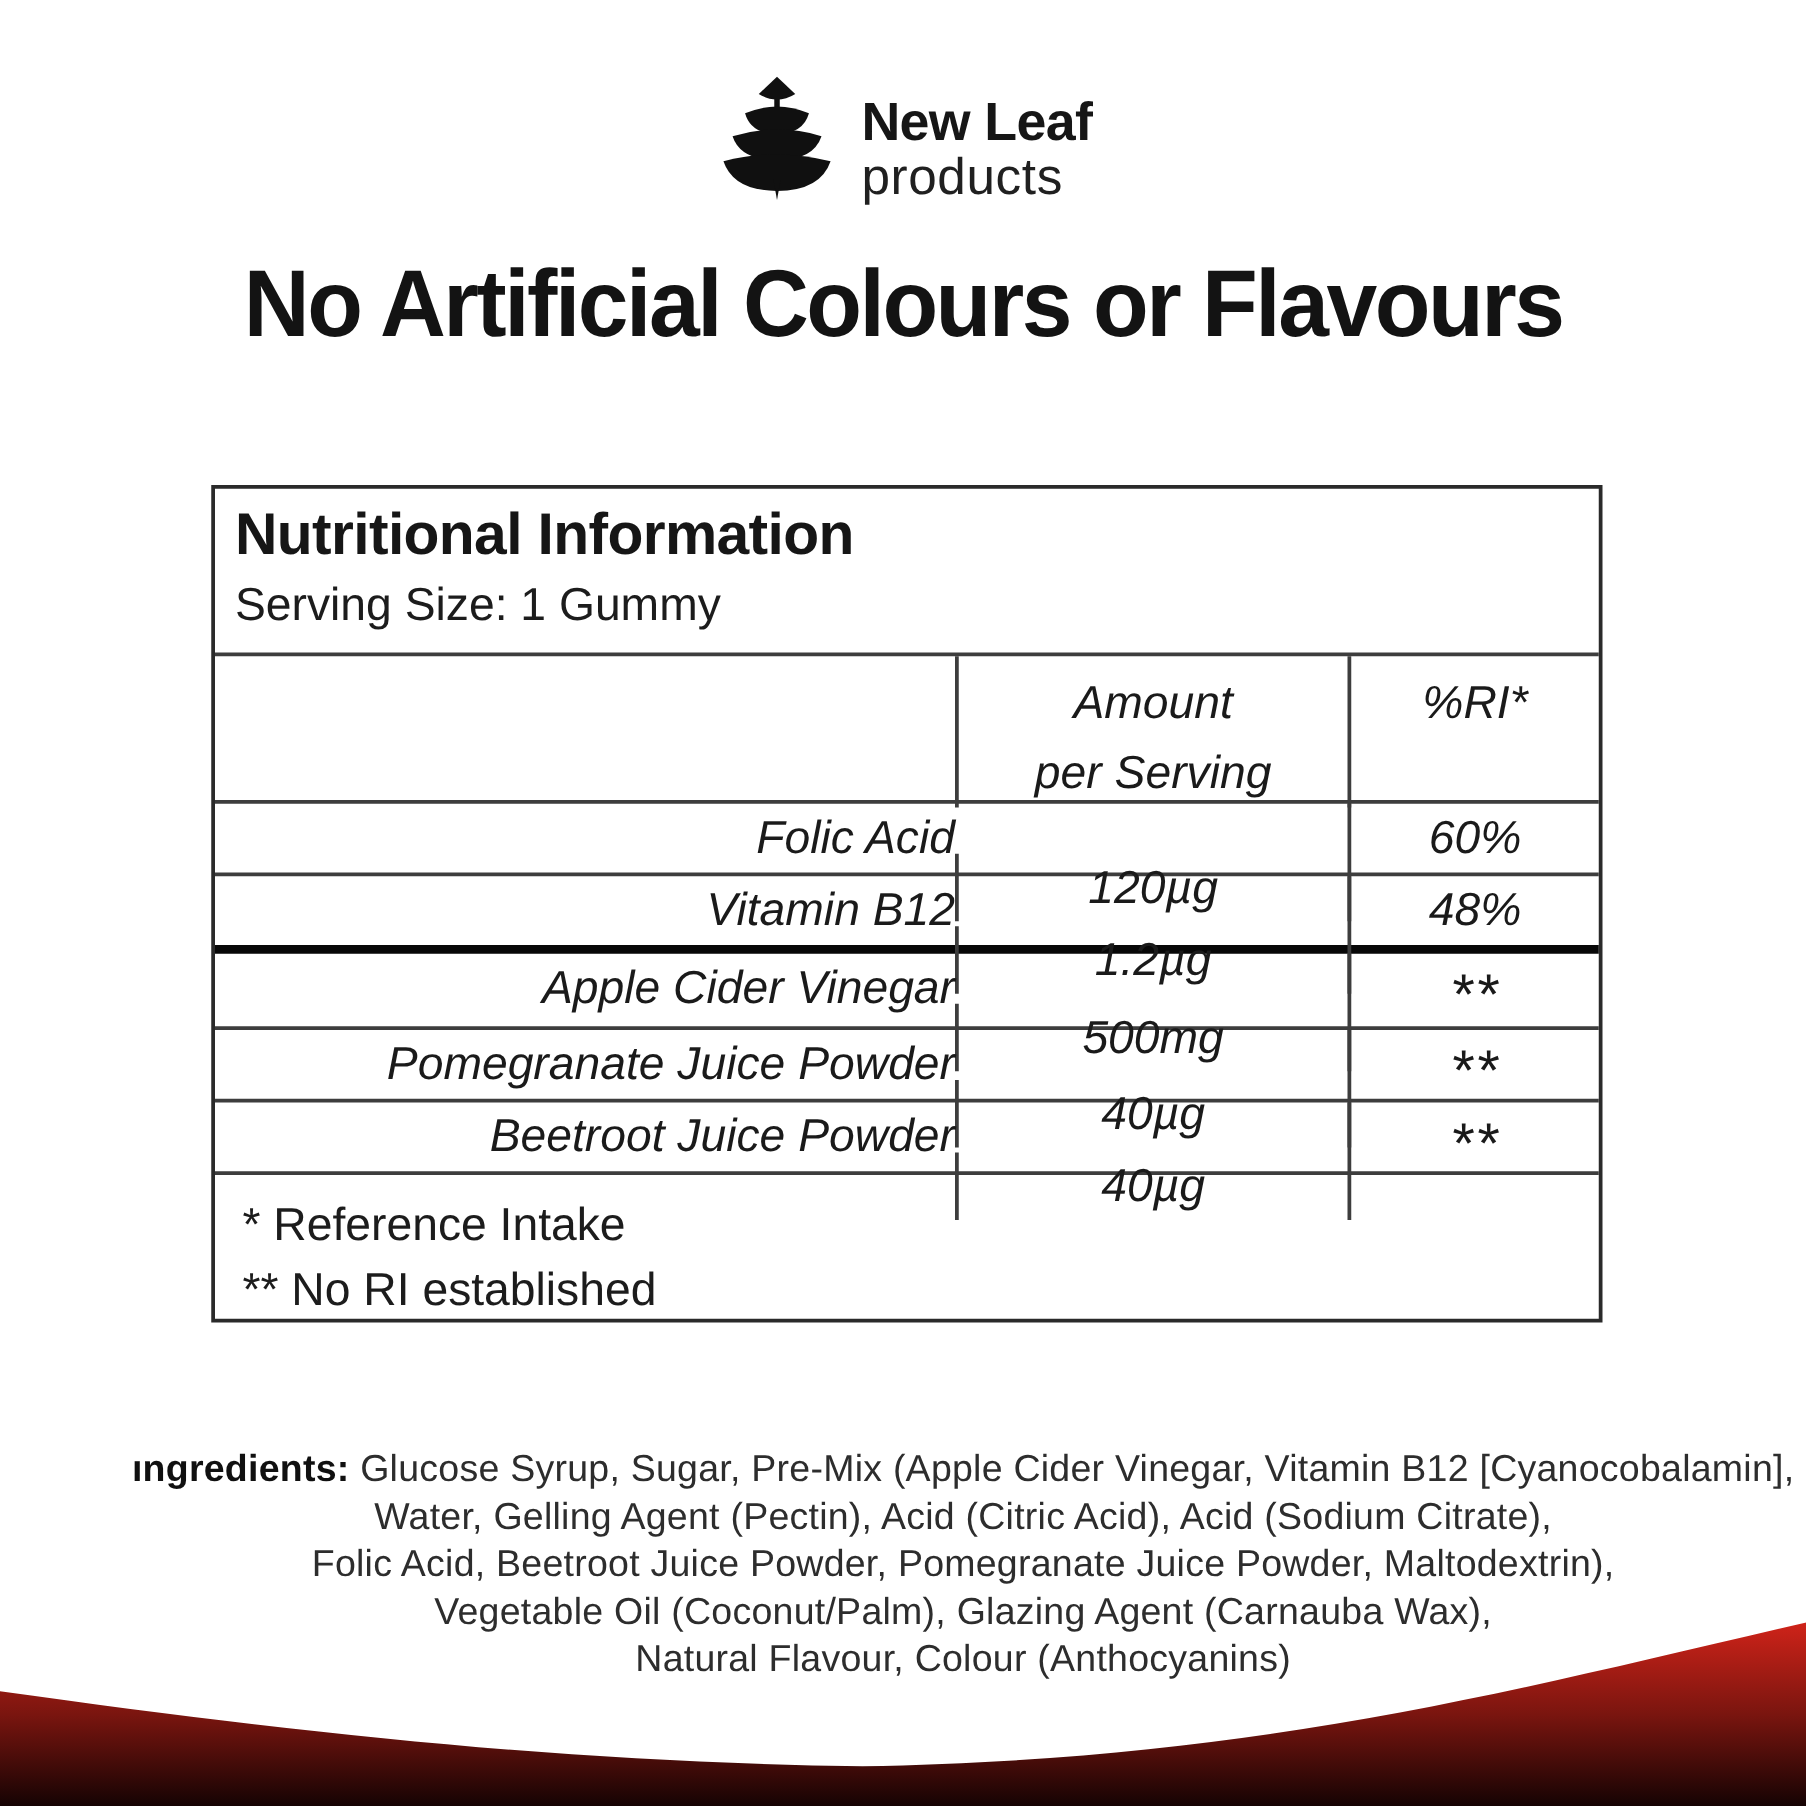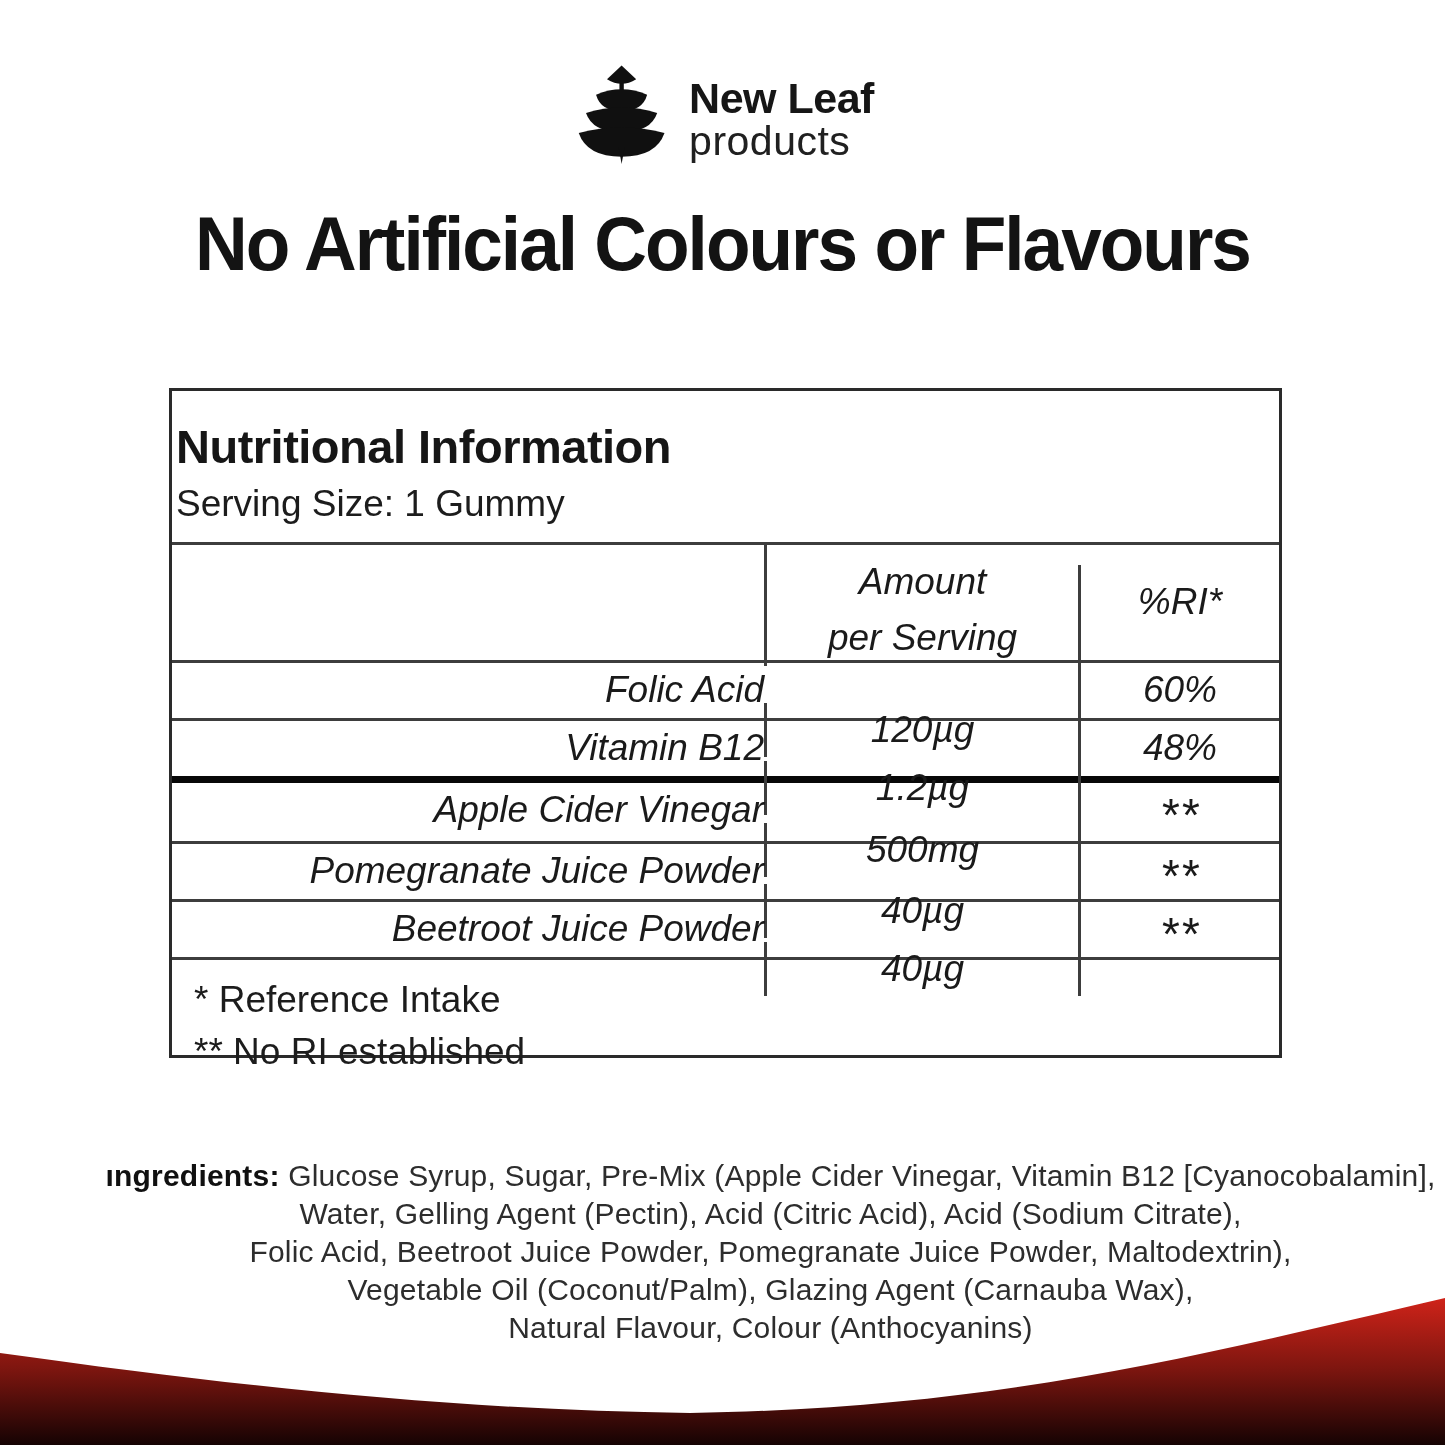--- a/index.html
+++ b/index.html
@@ -3,45 +3,45 @@
 <meta charset="utf-8">
 <style>
   html,body { margin:0; padding:0; background:#ffffff; }
   .page {
     position:relative; width:1445px; height:1445px; background:#ffffff;
     overflow:hidden; font-family:"Liberation Sans", sans-serif; color:#1a1a1a;
   }
 
   
   .logo { position:absolute; top:52px; left:50%; transform:translateX(-50%);
-          display:flex; gap:18px; align-items:flex-end; }
+          display:flex; gap:18px; align-items:center; }
   .logo svg { width:100px; height:104px; display:block; }
   .brand-text { padding-top:26px; }
   .brand-name { font-size:43px; font-weight:bold; letter-spacing:-0.5px; line-height:40px; color:#161616; }
   .brand-sub  { font-size:41px; font-weight:400; letter-spacing:0.5px; line-height:46px; color:#202020; }
 
   
   .headline { position:absolute; top:202px; left:0; width:100%; text-align:center;
               font-size:73px; font-weight:bold; letter-spacing:-2px; color:#131313;
               transform:scaleY(1.04); }
 
   
   .ntable { position:absolute; top:388px; left:169px; width:1113px; height:670px;
             border:3px solid #2a2a2a; box-sizing:border-box; background:#fff; }
   .ntable * { box-sizing:border-box; }
-  .ntable-titlebox { height:131px; padding:8px 0 0 4px;margin-top:20px; }
+  .ntable-titlebox { height:131px; padding:8px 0 0 16px; }
   .nt-title   { font-size:47px; font-weight:bold; letter-spacing:-0.5px; color:#161616; }
   .nt-serving { font-size:37px; margin-top:9px; color:#1c1c1c; }
 
   .ngrid { display:grid; grid-template-columns:592px 314px 1fr; border-top:3px solid #3d3d3d;font-style:italic; }
   .cell-c2, .cell-c3 { border-left:3px solid #3d3d3d; text-align:center; }
 
   .header-row { height:118px; }
   .cell-amount { font-size:37px; padding-top:9px; line-height:56px; }
-  .cell-ri-h   { font-size:37px; padding-top:9px; line-height:56px;margin-top:20px; }
+  .cell-ri-h   { font-size:37px; padding-top:9px; line-height:56px; }
 
   .drow { height:58px; }
   .cell-name { font-size:37px; padding-left:22px; line-height:54px; white-space:nowrap;text-align:right; }
   .cell-amt  { font-size:37px; line-height:54px;margin-top:40px; }
   .cell-ri   { font-size:37px; line-height:54px; }
   .cell-ri.stars { font-size:46px; line-height:64px; letter-spacing:2px; }
 
   .thick-divider { height:7px; background:#070707; }
   .no-top { border-top:none; }
 

